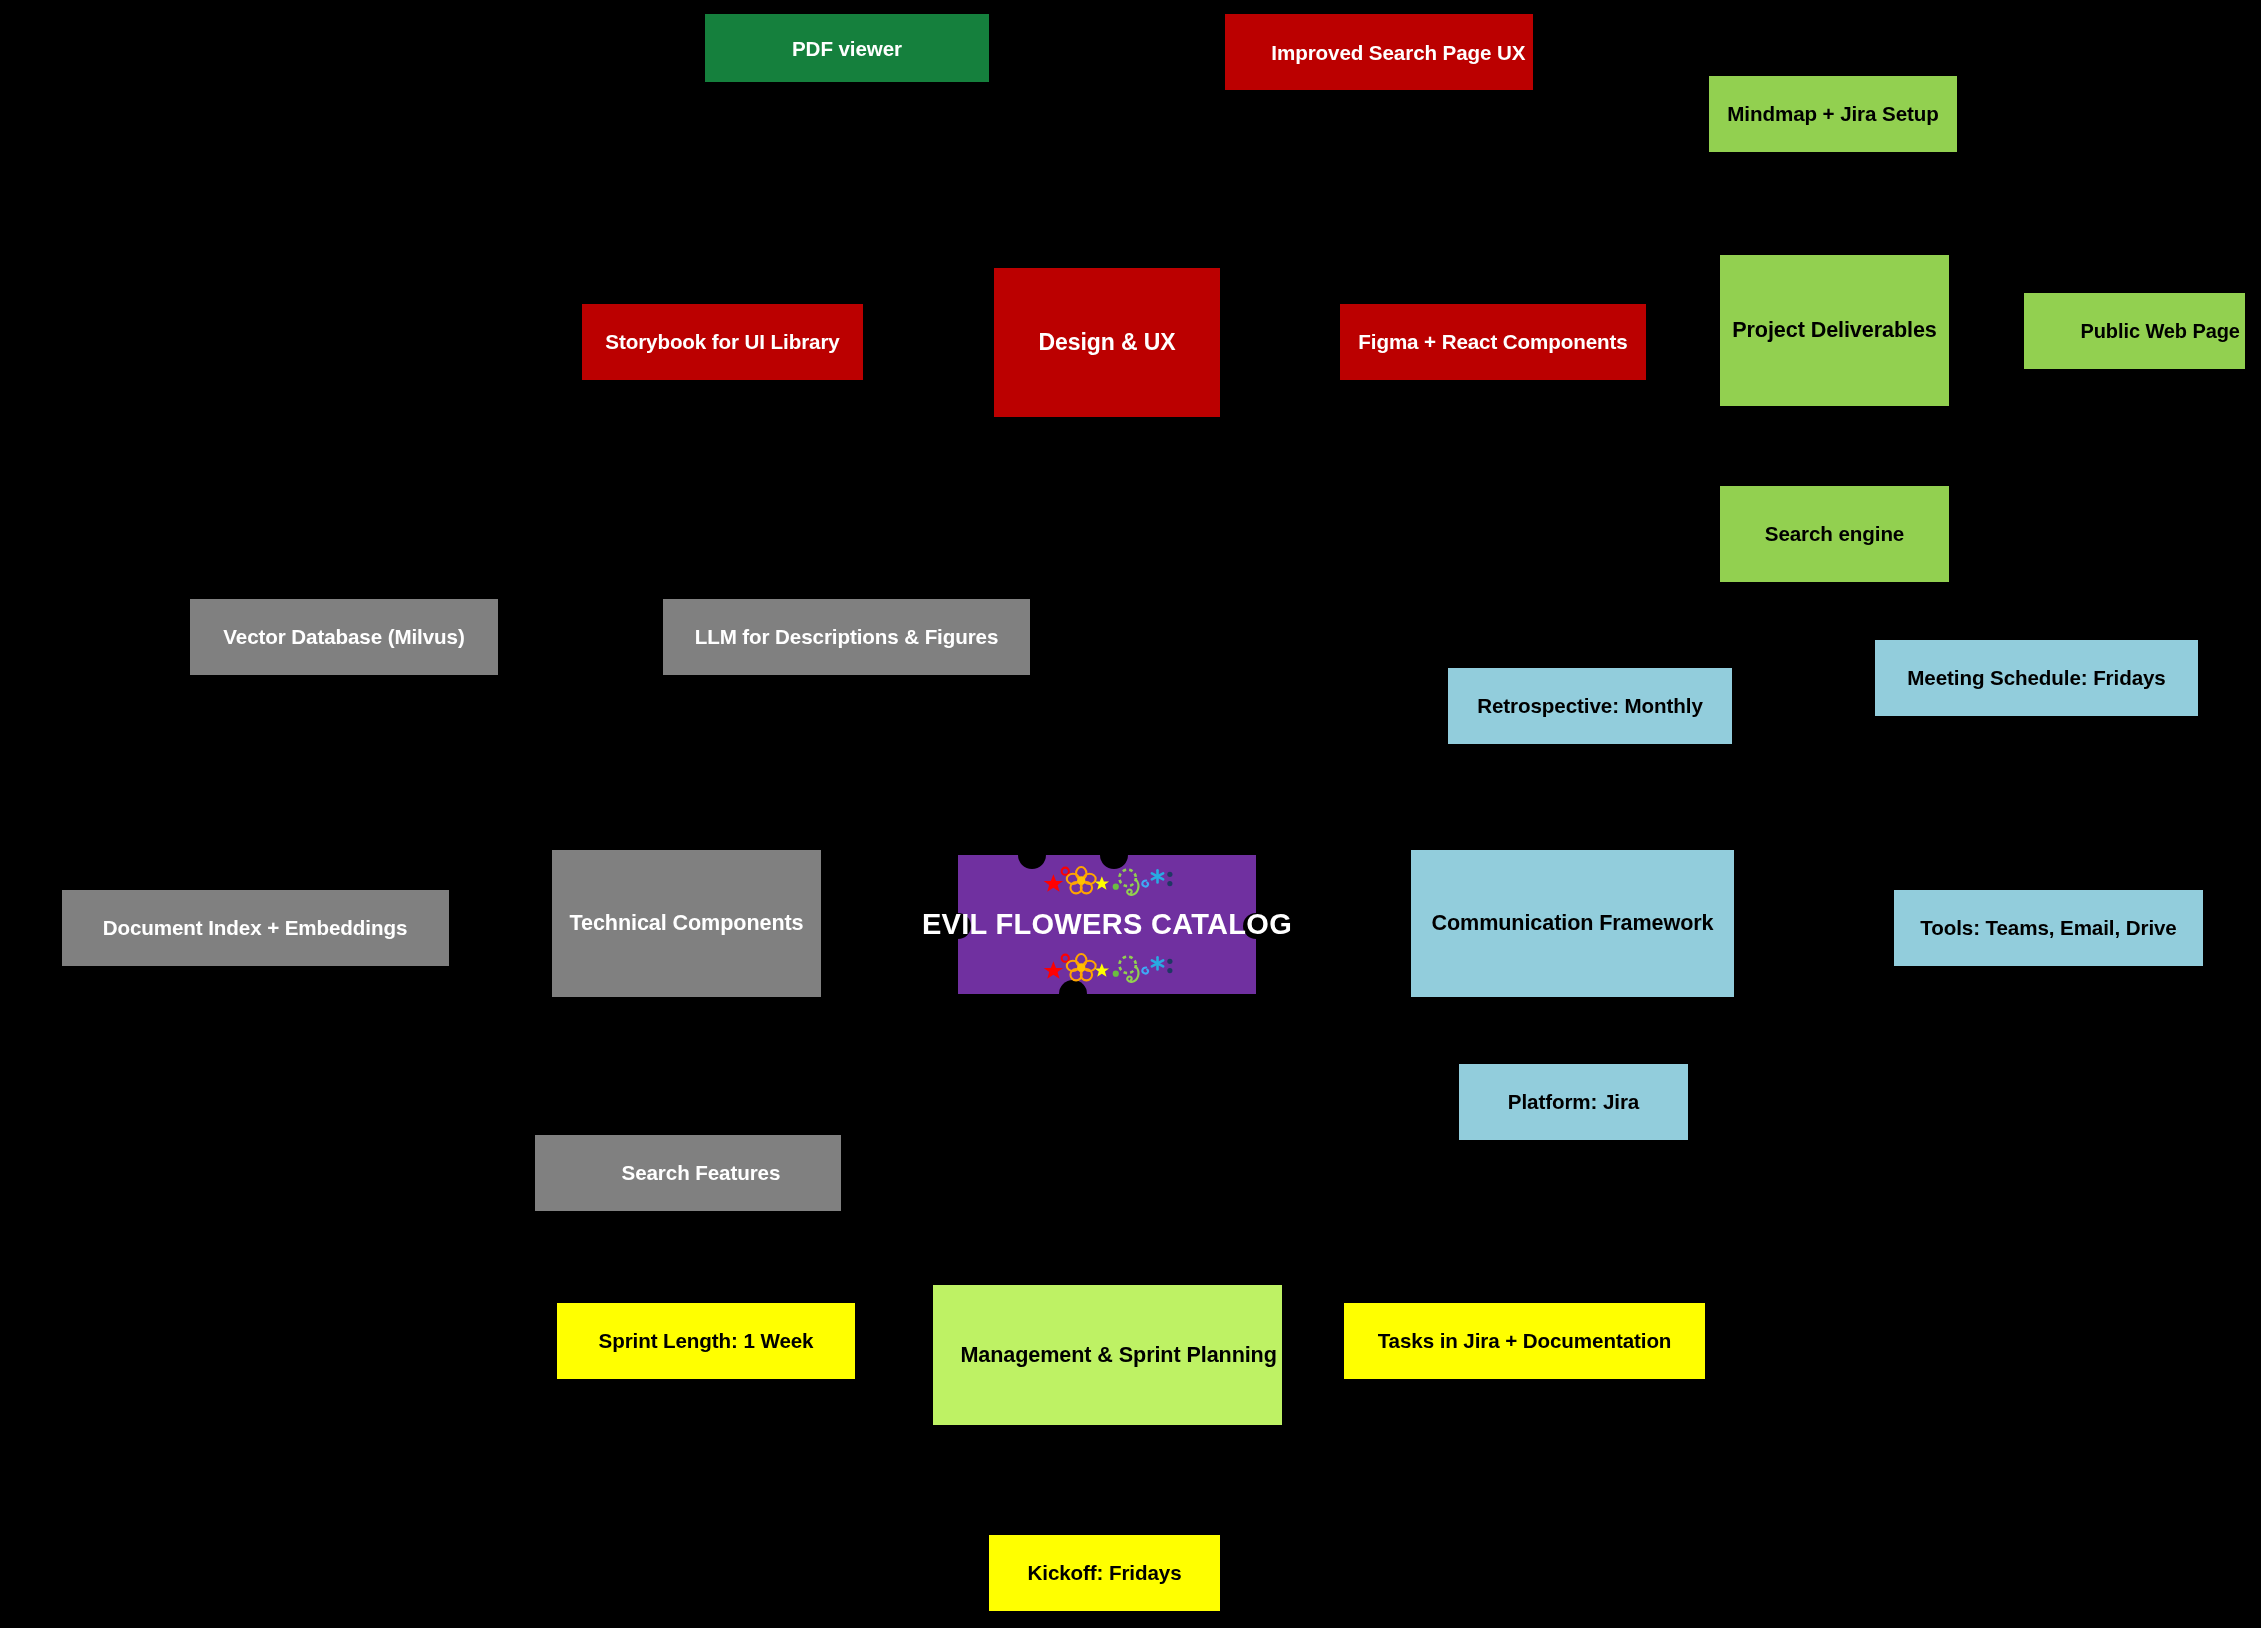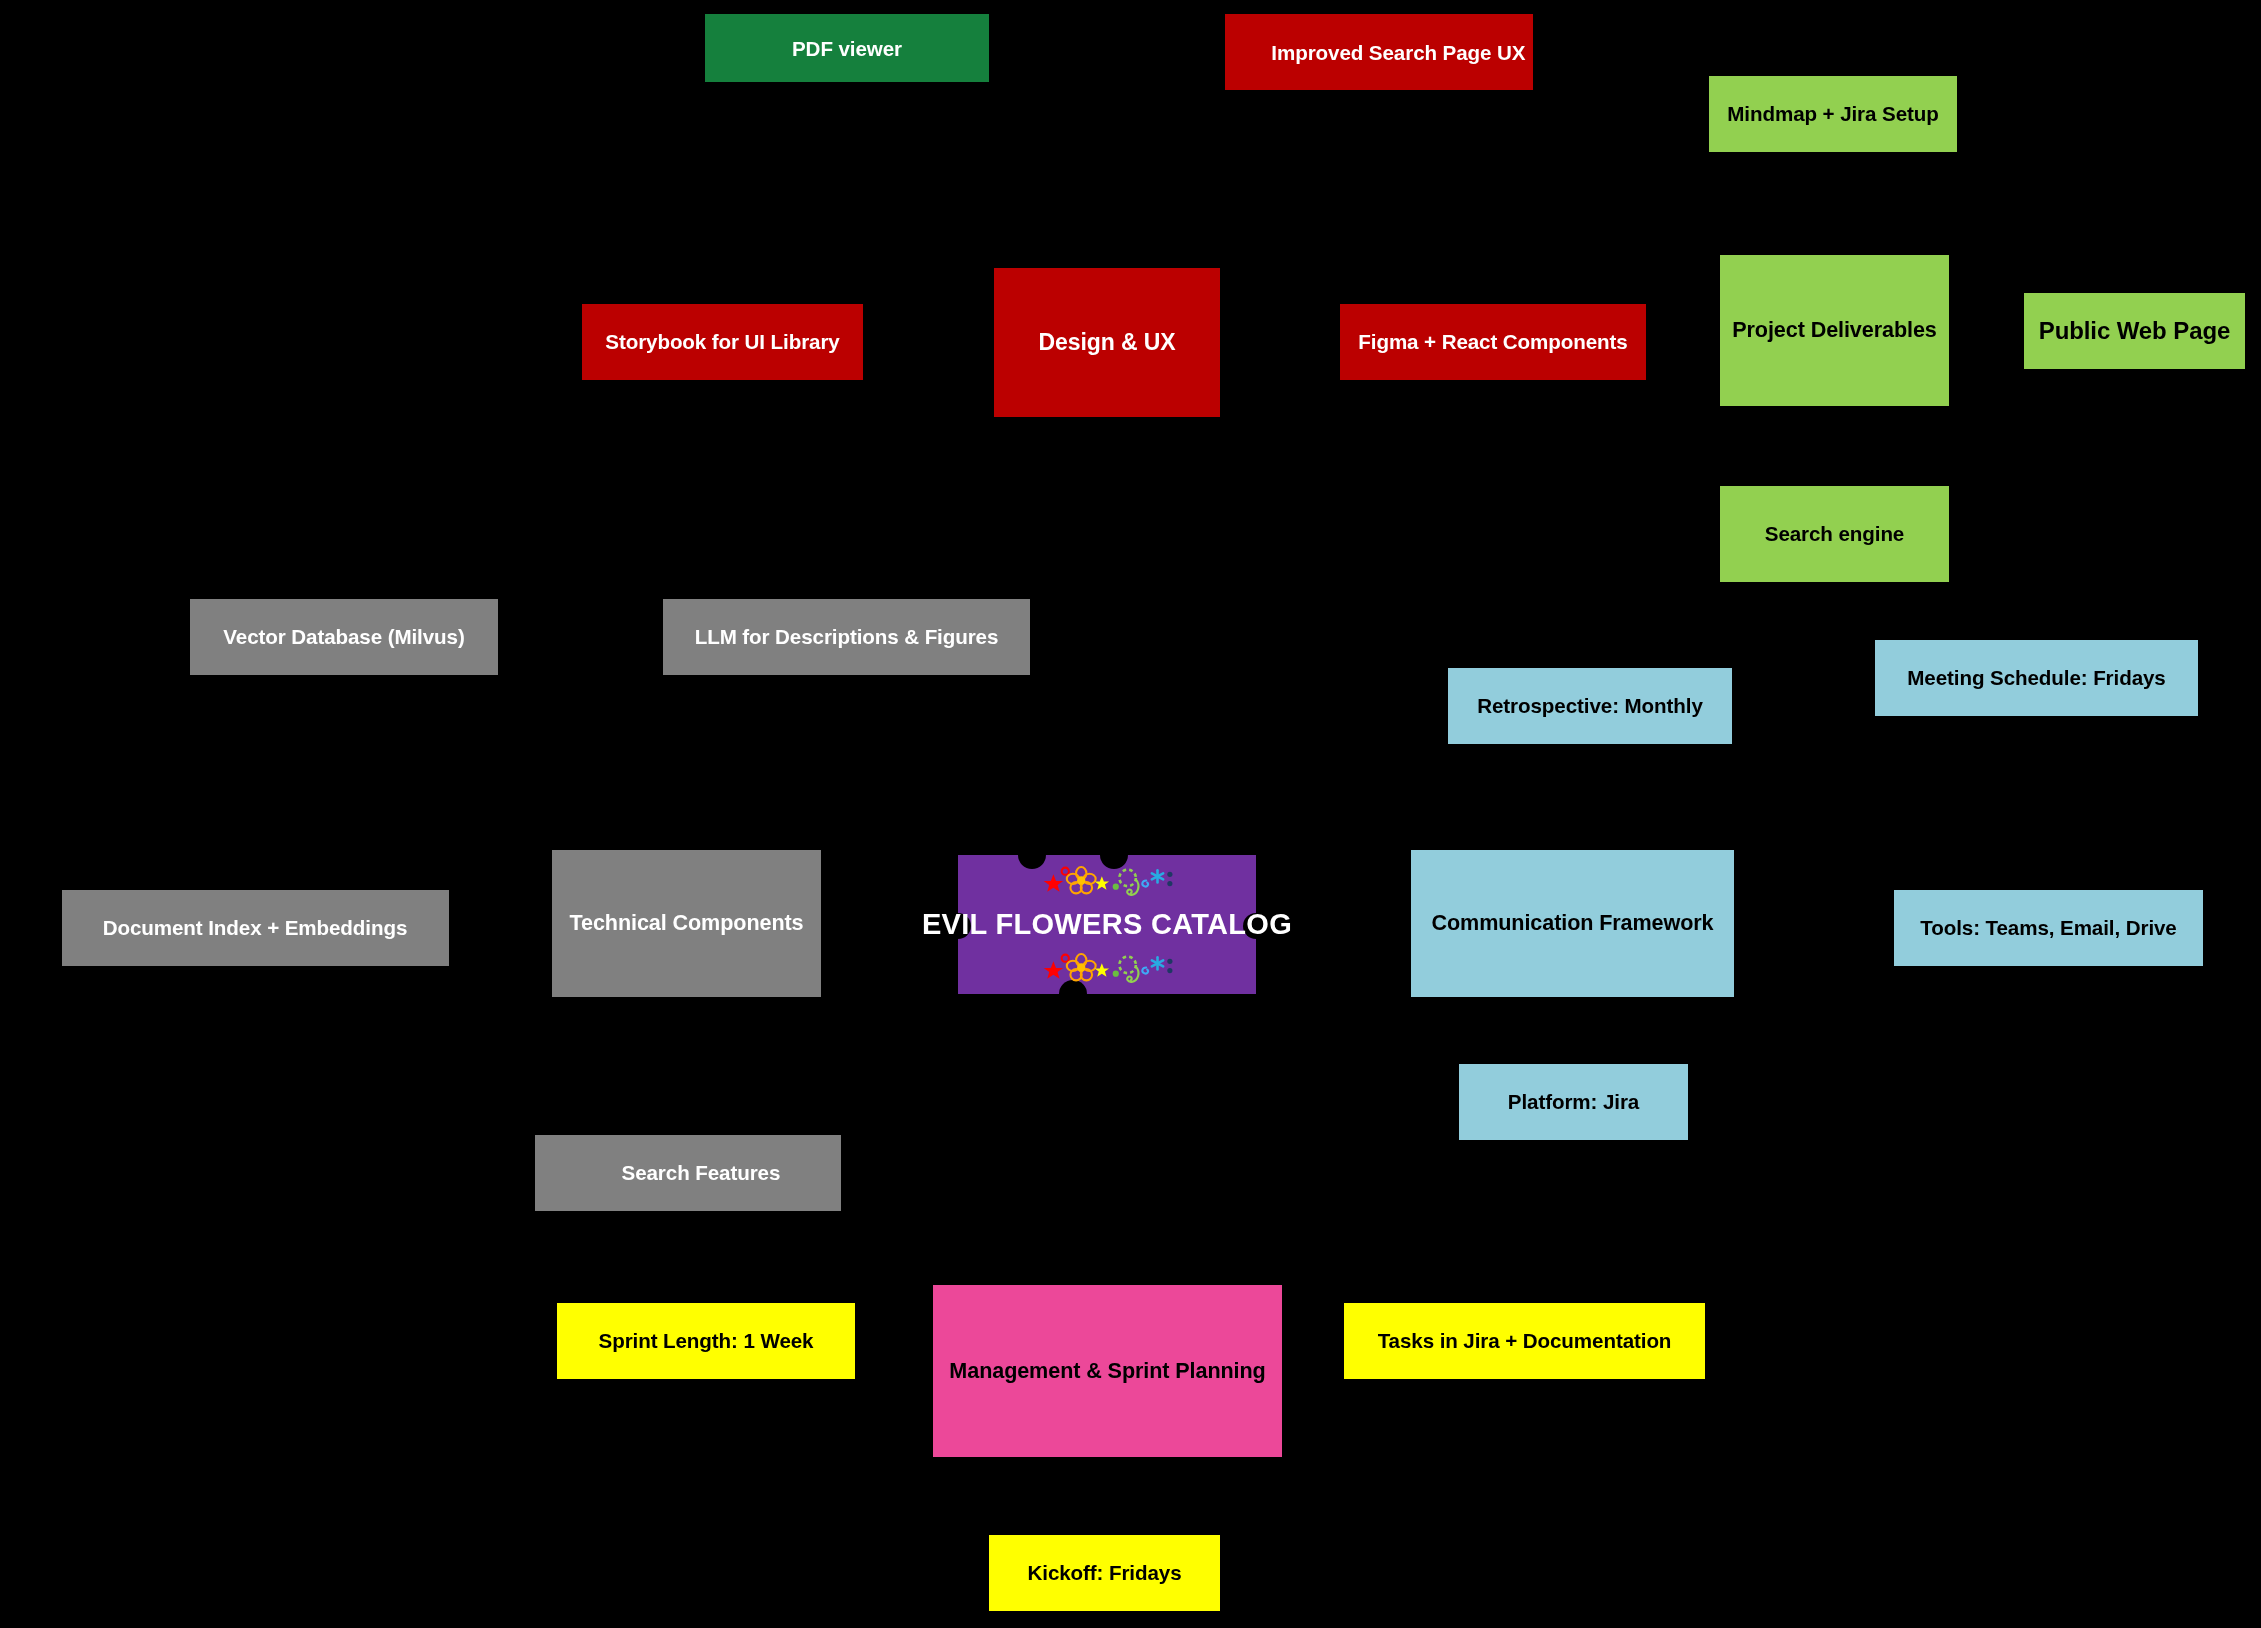--- a/index.html
+++ b/index.html
@@ -115,21 +115,21 @@
       </div>
       <div class="node" style="left: 994px; top: 268px; width: 226px; height: 149px; background: rgb(187, 0, 0); color: rgb(255, 255, 255); font-size: 23px;">
         <span class="label">Design &amp; UX</span>
       </div>
       <div class="node" style="left: 1340px; top: 304px; width: 306px; height: 76px; background: rgb(187, 0, 0); color: rgb(255, 255, 255); font-size: 20.6px;">
         <span class="label">Figma + React Components</span>
       </div>
       <div class="node" style="left: 1720px; top: 255px; width: 229px; height: 151px; background: rgb(146, 208, 80); color: rgb(0, 0, 0); font-size: 21.6px;">
         <span class="label">Project Deliverables</span>
       </div>
-      <div class="node" style="left: 2024px; top: 293px; width: 221px; height: 76px; background: rgb(146, 208, 80); color: rgb(0, 0, 0); font-size: 24px;">
+      <div class="node" style="left: 2024px; top: 293px; width: 221px; height: 76px; background: rgb(146, 208, 80); color: rgb(0, 0, 0); font-size: 20px; text-align: right;">
         <span class="label">Public Web Page</span>
       </div>
       <div class="node" style="left: 1720px; top: 486px; width: 229px; height: 96px; background: rgb(146, 208, 80); color: rgb(0, 0, 0); font-size: 20.6px;">
         <span class="label">Search engine</span>
       </div>
       <div class="node" style="left: 190px; top: 599px; width: 308px; height: 76px; background: rgb(128, 128, 128); color: rgb(255, 255, 255); font-size: 20.6px;">
         <span class="label">Vector Database (Milvus)</span>
       </div>
       <div class="node" style="left: 663px; top: 599px; width: 367px; height: 76px; background: rgb(128, 128, 128); color: rgb(255, 255, 255); font-size: 20.6px;">
         <span class="label">LLM for Descriptions &amp; Figures</span>
@@ -154,21 +154,21 @@
       </div>
       <div class="node" style="left: 1459px; top: 1064px; width: 229px; height: 76px; background: rgb(146, 205, 220); color: rgb(0, 0, 0); font-size: 20.6px;">
         <span class="label">Platform: Jira</span>
       </div>
       <div class="node" style="left: 535px; top: 1135px; width: 306px; height: 76px; background: rgb(128, 128, 128); color: rgb(255, 255, 255); font-size: 20.6px; padding-left: 31px;">
         <span class="label">Search Features</span>
       </div>
       <div class="node" style="left: 557px; top: 1303px; width: 298px; height: 76px; background: rgb(255, 255, 0); color: rgb(0, 0, 0); font-size: 20.6px;">
         <span class="label">Sprint Length: 1 Week</span>
       </div>
-      <div class="node" style="left: 933px; top: 1285px; width: 349px; height: 172px; background: #ec4899; color: rgb(0, 0, 0); font-size: 21.6px;">
+      <div class="node" style="left: 933px; top: 1285px; width: 349px; height: 140px; background: #bef264; color: rgb(0, 0, 0); font-size: 21.6px; text-align: right;">
         <span class="label">Management &amp; Sprint Planning</span>
       </div>
       <div class="node" style="left: 1344px; top: 1303px; width: 361px; height: 76px; background: rgb(255, 255, 0); color: rgb(0, 0, 0); font-size: 20.6px;">
         <span class="label">Tasks in Jira + Documentation</span>
       </div>
       <div class="node" style="left: 989px; top: 1535px; width: 231px; height: 76px; background: rgb(255, 255, 0); color: rgb(0, 0, 0); font-size: 20.6px;">
         <span class="label">Kickoff: Fridays</span>
       </div>
     </div>
 

